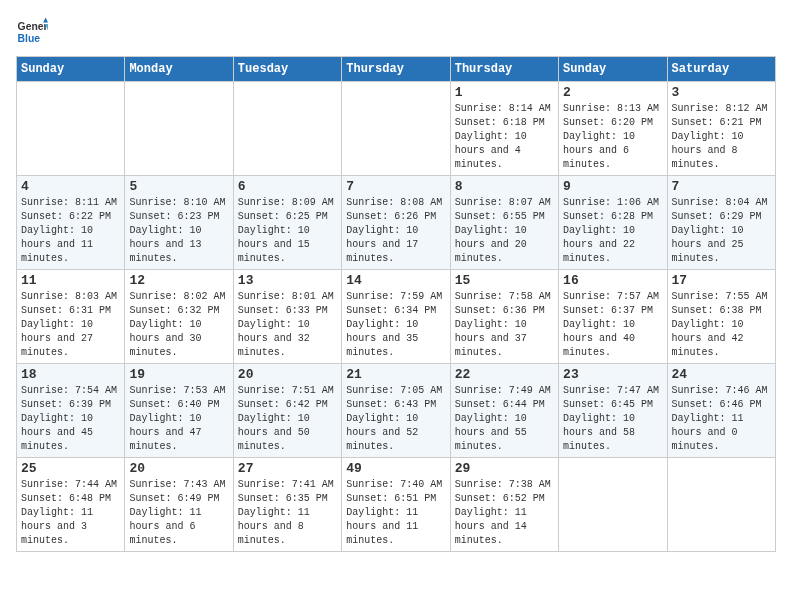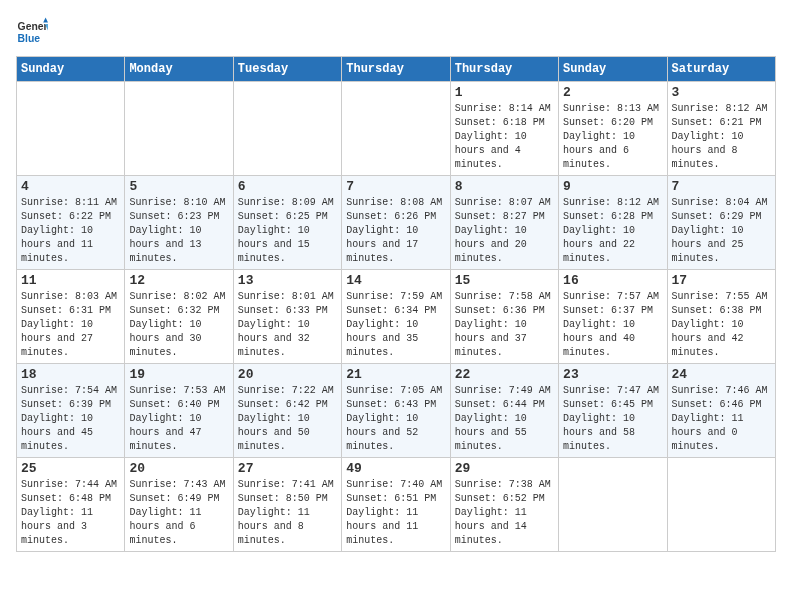--- a/index.html
+++ b/index.html
@@ -164,27 +164,27 @@
         <td>
           <div class="day-number">7</div>
           <div class="day-info">Sunrise: 8:08 AM
 Sunset: 6:26 PM
 Daylight: 10 hours
 and 17 minutes.</div>
         </td>
         <td>
           <div class="day-number">8</div>
           <div class="day-info">Sunrise: 8:07 AM
-Sunset: 8:27 PM
+Sunset: 6:55 PM
 Daylight: 10 hours
 and 20 minutes.</div>
         </td>
         <td>
           <div class="day-number">9</div>
-          <div class="day-info">Sunrise: 8:12 AM
+          <div class="day-info">Sunrise: 1:06 AM
 Sunset: 6:28 PM
 Daylight: 10 hours
 and 22 minutes.</div>
         </td>
         <td>
           <div class="day-number">7</div>
           <div class="day-info">Sunrise: 8:04 AM
 Sunset: 6:29 PM
 Daylight: 10 hours
 and 25 minutes.</div>
@@ -251,21 +251,21 @@
         </td>
         <td>
           <div class="day-number">19</div>
           <div class="day-info">Sunrise: 7:53 AM
 Sunset: 6:40 PM
 Daylight: 10 hours
 and 47 minutes.</div>
         </td>
         <td>
           <div class="day-number">20</div>
-          <div class="day-info">Sunrise: 7:22 AM
+          <div class="day-info">Sunrise: 7:51 AM
 Sunset: 6:42 PM
 Daylight: 10 hours
 and 50 minutes.</div>
         </td>
         <td>
           <div class="day-number">21</div>
           <div class="day-info">Sunrise: 7:05 AM
 Sunset: 6:43 PM
 Daylight: 10 hours
 and 52 minutes.</div>
@@ -303,21 +303,21 @@
         <td>
           <div class="day-number">20</div>
           <div class="day-info">Sunrise: 7:43 AM
 Sunset: 6:49 PM
 Daylight: 11 hours
 and 6 minutes.</div>
         </td>
         <td>
           <div class="day-number">27</div>
           <div class="day-info">Sunrise: 7:41 AM
-Sunset: 8:50 PM
+Sunset: 6:35 PM
 Daylight: 11 hours
 and 8 minutes.</div>
         </td>
         <td>
           <div class="day-number">49</div>
           <div class="day-info">Sunrise: 7:40 AM
 Sunset: 6:51 PM
 Daylight: 11 hours
 and 11 minutes.</div>
         </td>

